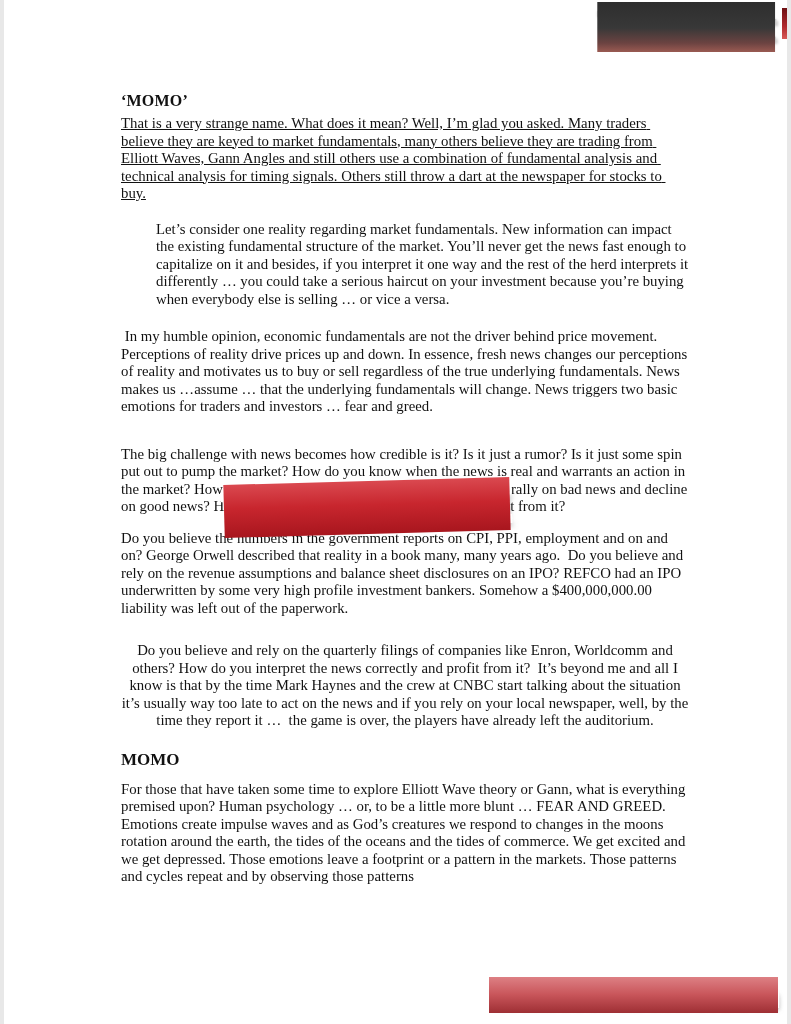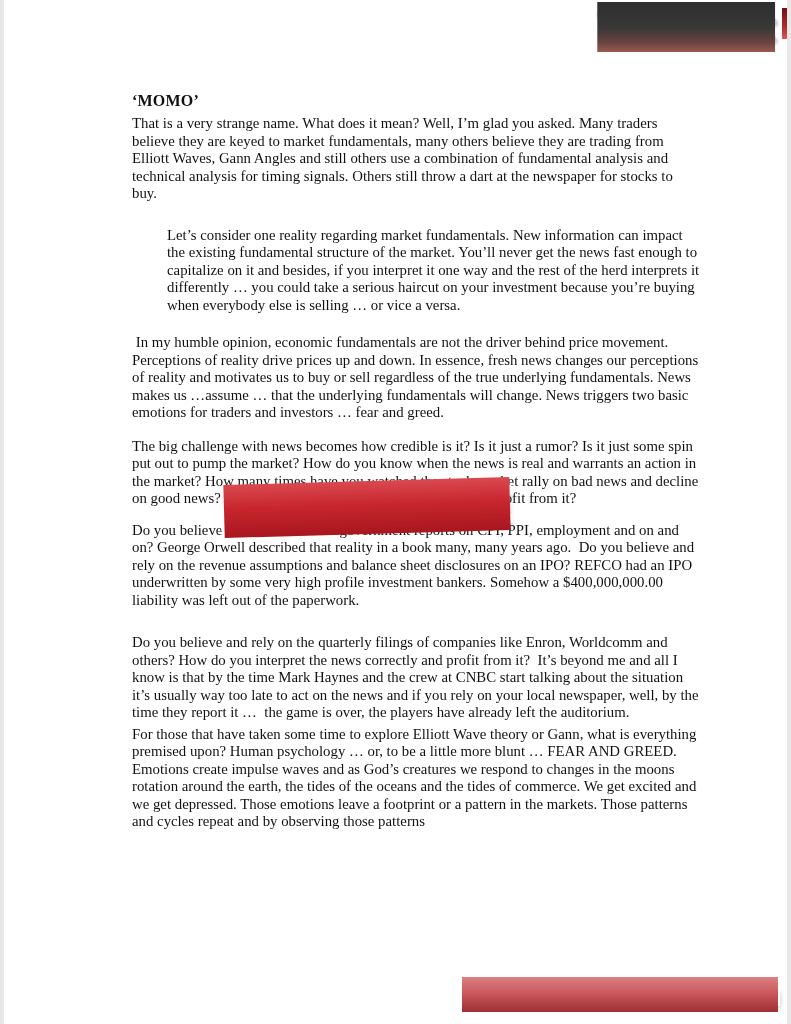--- a/index.html
+++ b/index.html
@@ -9,45 +9,45 @@
     margin:0 auto;
     background:#ffffff;
     overflow:hidden;
     font-family:"Liberation Serif", serif;
     color:#111;
   }
 
   
   .text-col{
     position:absolute;
-    left:128px; top:92px;
+    left:117px; top:92px;
     width:568px;
   }
   .doc-title{
     font-size:16px; font-weight:bold;
     margin:0 0 5px 0;
     letter-spacing:.2px;
   }
   .doc-heading{
     font-size:17px; font-weight:bold;
     margin:0 0 11px 0;
   }
   .para{
     font-size:14.8px;
     line-height:17.5px;
     margin:0;
     white-space:pre-wrap;
     text-align:left;
   }
-  .p1{margin-bottom:24px;}
+  .p1{margin-bottom:18px;text-decoration:underline;}
   .p2{margin-bottom:20px;margin-left:35px;}
-  .p3{margin-bottom:16px;}
+  .p3{margin-bottom:30px;}
   .p4{margin-bottom:14px;}
   .p5{margin-bottom:25px;}
-  .p6{margin-bottom:4px;}
+  .p6{margin-bottom:20px;text-align:center;}
   .p7{margin-bottom:4px;}
 
   
   .layered{position:absolute; white-space:nowrap;}
   .layered .outline, .layered .fill{
     display:block; white-space:nowrap;
   }
   .layered .outline{position:absolute; left:0; top:0;}
   .layered .fill{position:relative;}
   @supports ((background-clip:text) or (-webkit-background-clip:text)){
@@ -101,21 +101,21 @@
     -webkit-text-stroke:8px #ffffff;
   }
   .stamp .fill{
     color:#c2232b;
     background:linear-gradient(180deg,#da4950 0%,#c8262e 45%,#a8161e 100%);
   }
 
   
   .logo-bottom{
     top:977px; right:9px;
-    font-family:Liberation Mono, monospace;
+    font-family:Liberation Sans, sans-serif;
     font-weight:bold;
     font-size:31px;
     letter-spacing:0;
   }
   .logo-bottom .outline{
     color:#ffffff;
     text-shadow:
       -3px 0 0 #fff, 3px 0 0 #fff, 0 -3px 0 #fff, 0 3px 0 #fff,
       -2px -2px 0 #fff, 2px -2px 0 #fff, -2px 2px 0 #fff, 2px 2px 0 #fff,
       3px 5px 4px rgba(130,130,130,.6);
@@ -138,20 +138,21 @@
   <div class="edge-accent"></div>
 
   <div class="text-col">
     <h1 class="doc-title">‘MOMO’</h1>
     <p class="para p1">That is a very strange name. What does it mean? Well, I’m glad you asked. Many traders believe they are keyed to market fundamentals, many others believe they are trading from Elliott Waves, Gann Angles and still others use a combination of fundamental analysis and technical analysis for timing signals. Others still throw a dart at the newspaper for stocks to buy.</p>
     <p class="para p2">Let’s consider one reality regarding market fundamentals. New information can impact the existing fundamental structure of the market. You’ll never get the news fast enough to capitalize on it and besides, if you interpret it one way and the rest of the herd interprets it differently … you could take a serious haircut on your investment because you’re buying when everybody else is selling … or vice a versa.</p>
     <p class="para p3"> In my humble opinion, economic fundamentals are not the driver behind price movement. Perceptions of reality drive prices up and down. In essence, fresh news changes our perceptions of reality and motivates us to buy or sell regardless of the true underlying fundamentals. News makes us …assume … that the underlying fundamentals will change. News triggers two basic emotions for traders and investors … fear and greed.</p>
     <p class="para p4">The big challenge with news becomes how credible is it? Is it just a rumor? Is it just some spin put out to pump the market? How do you know when the news is real and warrants an action in the market? How many times have you watched the stock market rally on bad news and decline on good news? How do you interpret the news correctly and profit from it?</p>
     <p class="para p5">Do you believe the numbers in the government reports on CPI, PPI, employment and on and on? George Orwell described that reality in a book many, many years ago.  Do you believe and rely on the revenue assumptions and balance sheet disclosures on an IPO? REFCO had an IPO underwritten by some very high profile investment bankers. Somehow a $400,000,000.00 liability was left out of the paperwork.</p>
     <p class="para p6">Do you believe and rely on the quarterly filings of companies like Enron, Worldcomm and others? How do you interpret the news correctly and profit from it?  It’s beyond me and all I know is that by the time Mark Haynes and the crew at CNBC start talking about the situation it’s usually way too late to act on the news and if you rely on your local newspaper, well, by the time they report it …  the game is over, the players have already left the auditorium.</p>
+    <h2 class="doc-heading">MOMO</h2>
     <p class="para p7">For those that have taken some time to explore Elliott Wave theory or Gann, what is everything premised upon? Human psychology … or, to be a little more blunt … FEAR AND GREED. Emotions create impulse waves and as God’s creatures we respond to changes in the moons rotation around the earth, the tides of the oceans and the tides of commerce. We get excited and we get depressed. Those emotions leave a footprint or a pattern in the markets. Those patterns and cycles repeat and by observing those patterns</p>
   </div>
 
   <div class="layered stamp">
     <span class="outline">DLSUB.COM</span>
     <span class="fill">DLSUB.COM</span>
   </div>
 
   <div class="layered logo-bottom">
     <span class="outline">TradersXtreme.com</span>

